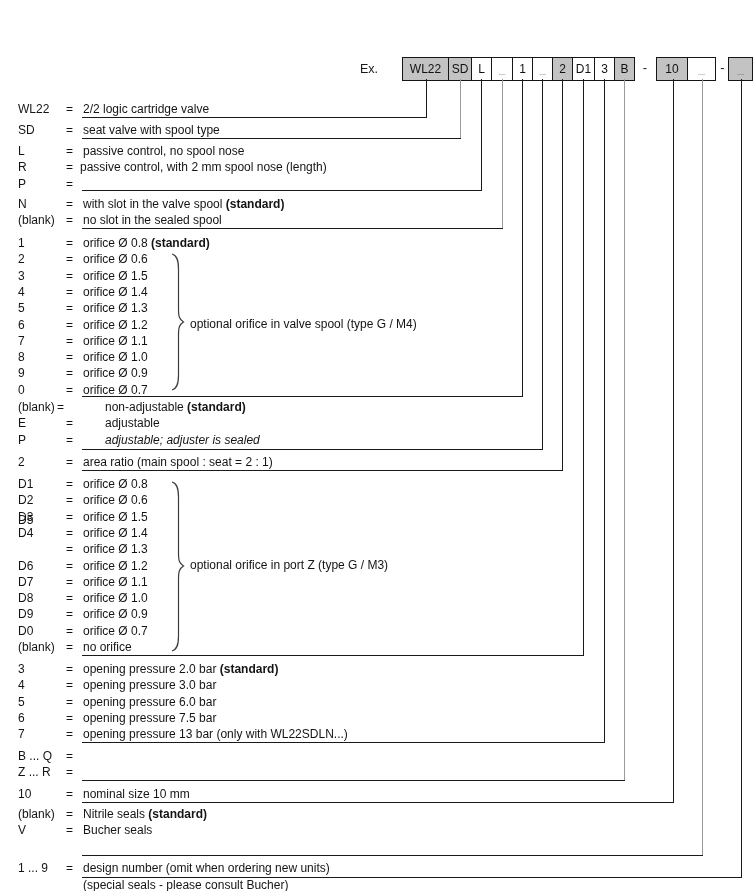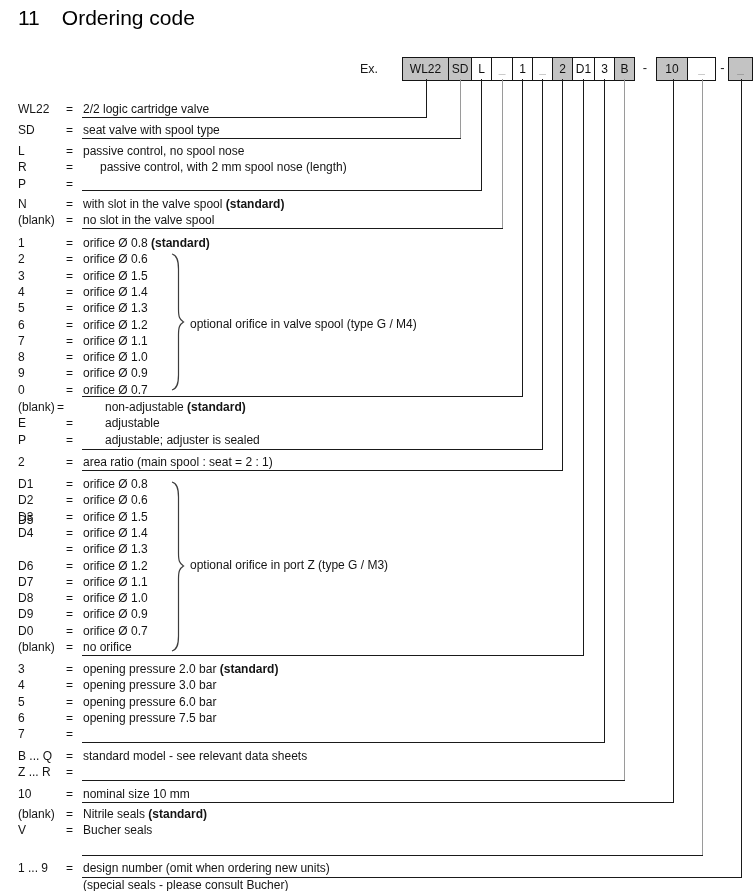--- a/index.html
+++ b/index.html
@@ -19,23 +19,20 @@
   .row-label,.row-eq,.row-desc,.brace-label{position:absolute;font-size:12px;line-height:13px;white-space:nowrap;color:#141414;}
   .row-desc b{font-weight:bold;}
   .vline{position:absolute;width:1px;}
   .uline{position:absolute;height:1px;background:#1a1a1a;}
   #braces{position:absolute;left:0;top:0;pointer-events:none;}
 </style>
 </head>
 <body>
 
 <div id="canvas">
-  <div class="title">
-    <span>11</span><span class="title-text">Ordering code</span>
-  </div>
   <span class="ex-label">Ex.</span>
   <svg id="braces" width="755" height="891">
       <path d="M 172 254 C 177 255.5 178.5 260 178.5 269 L 178.5 309 C 178.5 317 179.5 319.5 183.5 322 C 179.5 324.5 178.5 327 178.5 335 L 178.5 375 C 178.5 384 177 388.5 172 390" fill="none" stroke="#3c3c3c" stroke-width="1.2"></path>
       <path d="M 172 482 C 177 483.5 178.5 488 178.5 497 L 178.5 553 C 178.5 561 179.5 563.5 183.5 566 C 179.5 568.5 178.5 571 178.5 579 L 178.5 636 C 178.5 645 177 649.5 172 651" fill="none" stroke="#3c3c3c" stroke-width="1.2"></path>
     </svg>
 <div class="strip" style="left: 402px;">
       <div class="cell gray" style="width: 45px;">WL22</div>
       <div class="cell gray" style="width: 23px;">SD</div>
       <div class="cell" style="width: 20px;">L</div>
       <div class="cell muted" style="width: 21px;">_</div>
@@ -63,31 +60,31 @@
     <div class="row-label" style="left: 18px; top: 124px;">SD</div>
     <div class="row-eq" style="left: 66px; top: 124px;">=</div>
     <div class="row-desc" style="left: 83px; top: 124px;">seat valve with spool type</div>
     <div class="uline" style="left: 82px; top: 138px; width: 379px; background: rgb(26, 26, 26);"></div>
     <div class="vline" style="left: 460px; top: 79px; height: 59px; background: rgb(154, 154, 154);"></div>
     <div class="row-label" style="left: 18px; top: 145px;">L</div>
     <div class="row-eq" style="left: 66px; top: 145px;">=</div>
     <div class="row-desc" style="left: 83px; top: 145px;">passive control, no spool nose</div>
     <div class="row-label" style="left: 18px; top: 161px;">R</div>
     <div class="row-eq" style="left: 66px; top: 161px;">=</div>
-    <div class="row-desc" style="left: 100px; top: 161px;">passive control, with 2 mm spool nose (length)</div>
+    <div class="row-desc" style="left: 80px; top: 161px;">passive control, with 2 mm spool nose (length)</div>
     <div class="row-label" style="left: 18px; top: 178px;">P</div>
     <div class="row-eq" style="left: 66px; top: 178px;">=</div>
     <div class="uline" style="left: 82px; top: 190px; width: 400px; background: rgb(26, 26, 26);"></div>
     <div class="vline" style="left: 481px; top: 79px; height: 111px; background: rgb(26, 26, 26);"></div>
     <div class="row-label" style="left: 18px; top: 198px;">N</div>
     <div class="row-eq" style="left: 66px; top: 198px;">=</div>
     <div class="row-desc" style="left: 83px; top: 198px;">with slot in the valve spool <b>(standard)</b></div>
     <div class="row-label" style="left: 18px; top: 214px;">(blank)</div>
     <div class="row-eq" style="left: 66px; top: 214px;">=</div>
-    <div class="row-desc" style="left: 83px; top: 214px;">no slot in the valve spool</div>
+    <div class="row-desc" style="left: 83px; top: 214px;">no slot in the sealed spool</div>
     <div class="uline" style="left: 82px; top: 228px; width: 421px; background: rgb(26, 26, 26);"></div>
     <div class="vline" style="left: 502px; top: 79px; height: 149px; background: rgb(154, 154, 154);"></div>
     <div class="row-label" style="left: 18px; top: 237px;">1</div>
     <div class="row-eq" style="left: 66px; top: 237px;">=</div>
     <div class="row-desc" style="left: 83px; top: 237px;">orifice Ø 0.8 <b>(standard)</b></div>
     <div class="row-label" style="left: 18px; top: 253px;">2</div>
     <div class="row-eq" style="left: 66px; top: 253px;">=</div>
     <div class="row-desc" style="left: 83px; top: 253px;">orifice Ø 0.6</div>
     <div class="row-label" style="left: 18px; top: 270px;">3</div>
     <div class="row-eq" style="left: 66px; top: 270px;">=</div>
@@ -117,21 +114,21 @@
     <div class="vline" style="left: 522px; top: 79px; height: 317px; background: rgb(26, 26, 26);"></div>
     <div class="brace-label" style="left: 190px; top: 318px;">optional orifice in valve spool (type G / M4)</div>
     <div class="row-label" style="left: 18px; top: 401px;">(blank)</div>
     <div class="row-eq" style="left: 57px; top: 401px;">=</div>
     <div class="row-desc" style="left: 105px; top: 401px;">non-adjustable <b>(standard)</b></div>
     <div class="row-label" style="left: 18px; top: 417px;">E</div>
     <div class="row-eq" style="left: 66px; top: 417px;">=</div>
     <div class="row-desc" style="left: 105px; top: 417px;">adjustable</div>
     <div class="row-label" style="left: 18px; top: 434px;">P</div>
     <div class="row-eq" style="left: 66px; top: 434px;">=</div>
-    <div class="row-desc" style="left: 105px; top: 434px;">adjustable; adjuster is sealed</div>
+    <div class="row-desc" style="left: 105px; top: 434px; font-style: italic;">adjustable; adjuster is sealed</div>
     <div class="uline" style="left: 82px; top: 449px; width: 461px; background: rgb(26, 26, 26);"></div>
     <div class="vline" style="left: 542px; top: 79px; height: 370px; background: rgb(26, 26, 26);"></div>
     <div class="row-label" style="left: 18px; top: 456px;">2</div>
     <div class="row-eq" style="left: 66px; top: 456px;">=</div>
     <div class="row-desc" style="left: 83px; top: 456px;">area ratio (main spool : seat = 2 : 1)</div>
     <div class="uline" style="left: 82px; top: 470px; width: 481px; background: rgb(26, 26, 26);"></div>
     <div class="vline" style="left: 562px; top: 79px; height: 391px; background: rgb(26, 26, 26);"></div>
     <div class="row-label" style="left: 18px; top: 478px;">D1</div>
     <div class="row-eq" style="left: 66px; top: 478px;">=</div>
     <div class="row-desc" style="left: 83px; top: 478px;">orifice Ø 0.8</div>
@@ -175,25 +172,25 @@
     <div class="row-eq" style="left: 66px; top: 679px;">=</div>
     <div class="row-desc" style="left: 83px; top: 679px;">opening pressure 3.0 bar</div>
     <div class="row-label" style="left: 18px; top: 696px;">5</div>
     <div class="row-eq" style="left: 66px; top: 696px;">=</div>
     <div class="row-desc" style="left: 83px; top: 696px;">opening pressure 6.0 bar</div>
     <div class="row-label" style="left: 18px; top: 712px;">6</div>
     <div class="row-eq" style="left: 66px; top: 712px;">=</div>
     <div class="row-desc" style="left: 83px; top: 712px;">opening pressure 7.5 bar</div>
     <div class="row-label" style="left: 18px; top: 728px;">7</div>
     <div class="row-eq" style="left: 66px; top: 728px;">=</div>
+    <div class="row-desc" style="left: 83px; top: 728px;">opening pressure 13 bar (only with WL22SDLN...)</div>
     <div class="uline" style="left: 82px; top: 742px; width: 523px; background: rgb(26, 26, 26);"></div>
     <div class="vline" style="left: 604px; top: 79px; height: 663px; background: rgb(26, 26, 26);"></div>
     <div class="row-label" style="left: 18px; top: 750px;">B ... Q</div>
     <div class="row-eq" style="left: 66px; top: 750px;">=</div>
-    <div class="row-desc" style="left: 83px; top: 750px;">standard model - see relevant data sheets</div>
     <div class="row-label" style="left: 18px; top: 766px;">Z ... R</div>
     <div class="row-eq" style="left: 66px; top: 766px;">=</div>
     <div class="uline" style="left: 82px; top: 780px; width: 543px; background: rgb(26, 26, 26);"></div>
     <div class="vline" style="left: 624px; top: 79px; height: 701px; background: rgb(154, 154, 154);"></div>
     <div class="row-label" style="left: 18px; top: 788px;">10</div>
     <div class="row-eq" style="left: 66px; top: 788px;">=</div>
     <div class="row-desc" style="left: 83px; top: 788px;">nominal size 10 mm</div>
     <div class="uline" style="left: 82px; top: 802px; width: 592px; background: rgb(26, 26, 26);"></div>
     <div class="vline" style="left: 673px; top: 79px; height: 723px; background: rgb(26, 26, 26);"></div>
     <div class="row-label" style="left: 18px; top: 808px;">(blank)</div>

